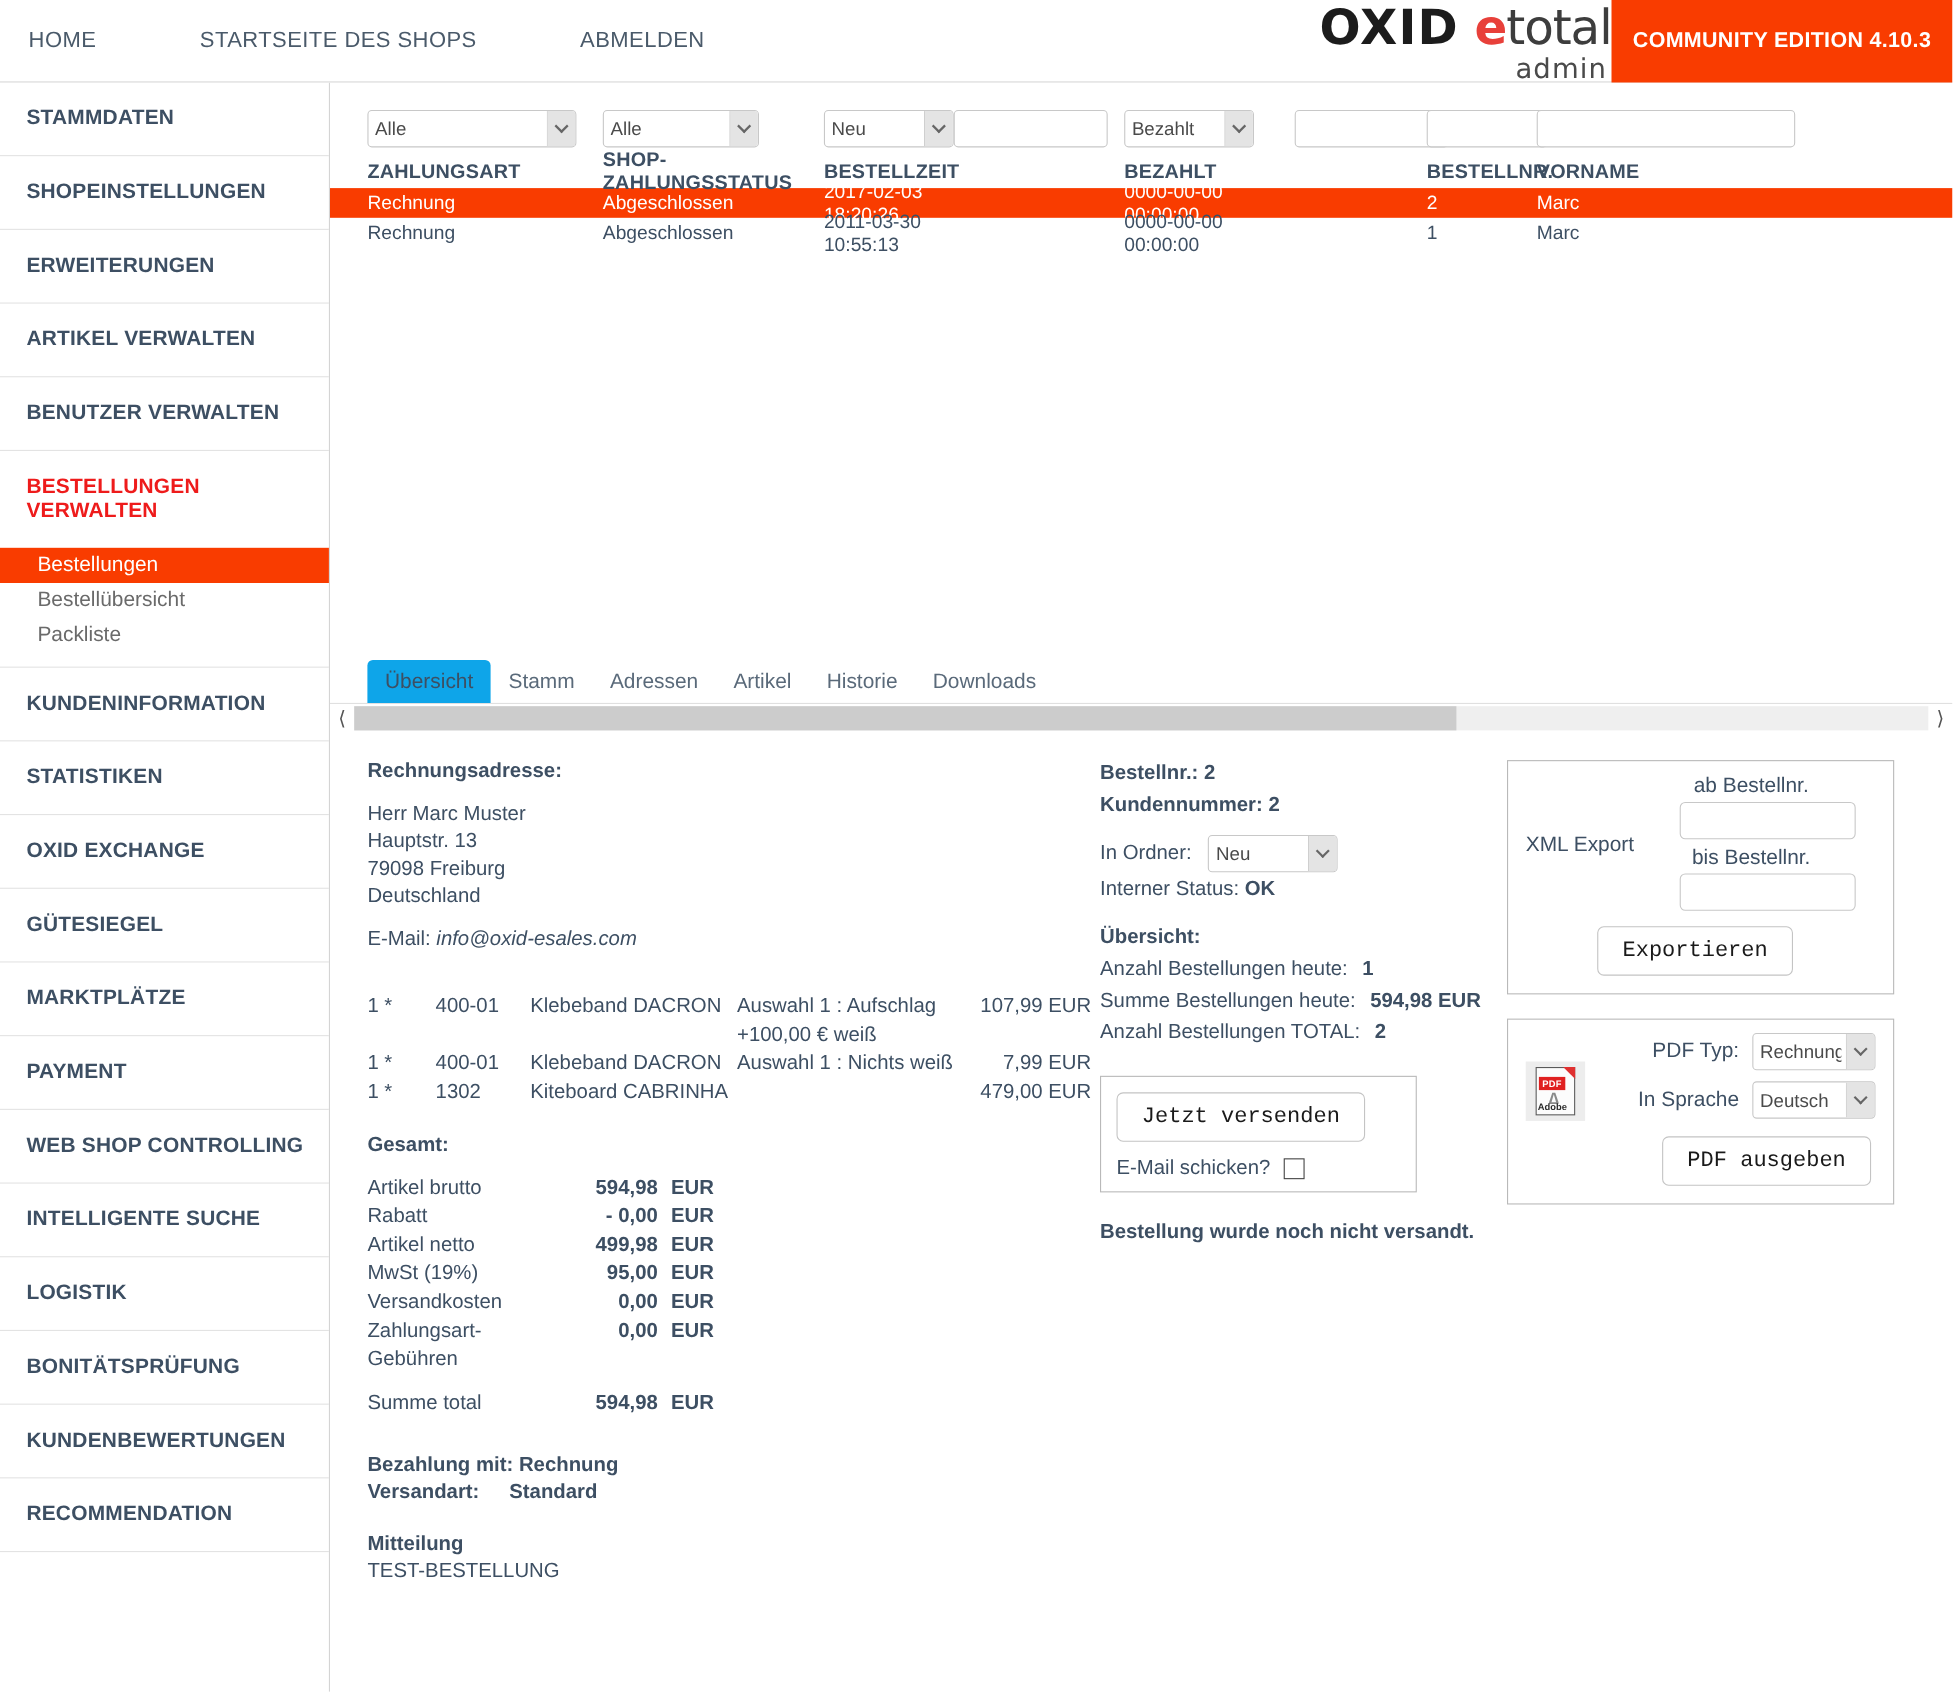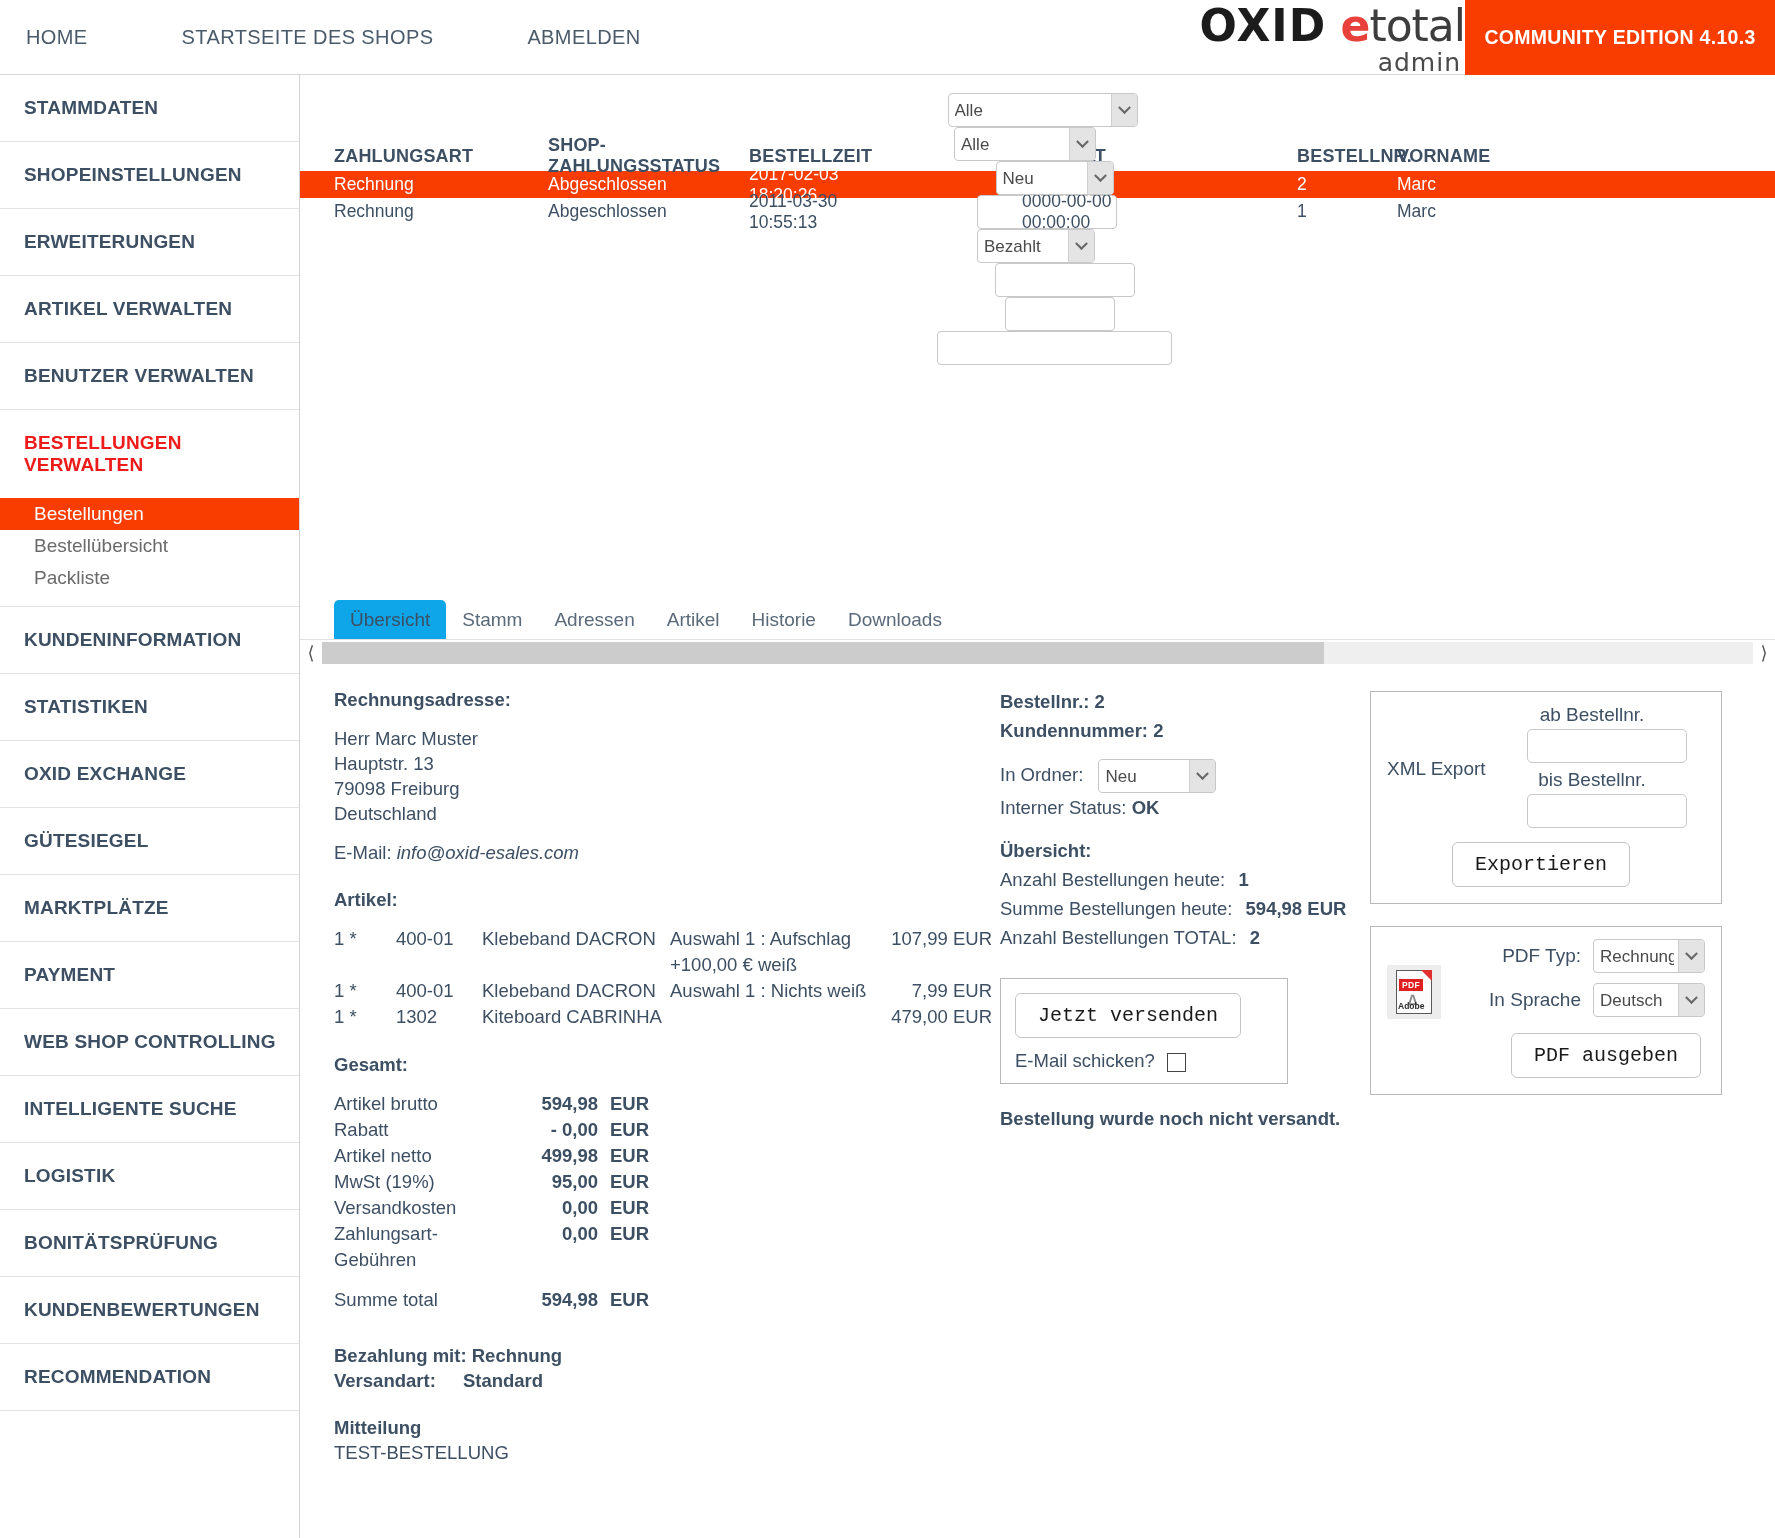--- a/index.html
+++ b/index.html
@@ -113,21 +113,21 @@
   
   .main { flex: 1; display: flex; flex-direction: column; background: #fff; }
 
   
   .list-panel { padding: 18px 0 0 0; }
   .filter-row, .header-row, .data-row {
     display: flex;
     align-items: center;
     padding-left: 34px;
   }
-  .filter-row { height: 48px; flex-direction: column; }
+  .filter-row { height: 48px; }
   .col { flex: none; }
   .c-zahlungsart { width: 214px; }
   .c-status      { width: 201px; }
   .c-bestellzeit { width: 118px; }
   .c-freitext1   { width: 155px; }
   .c-bezahlt     { width: 155px; }
   .c-freitext2   { width: 120px; }
   .c-bestellnr   { width: 100px; }
   .c-vorname     { flex: 1; }
 
@@ -549,21 +549,20 @@
           <div class="t">Herr Marc Muster</div>
           <div class="t">Hauptstr. 13</div>
           <div class="t">79098 Freiburg</div>
           <div class="t">Deutschland</div>
           <div class="gap-s"></div>
           <div class="t">
             <span>E-Mail:</span>
             <span class="i">info@oxid-esales.com</span>
           </div>
           <div class="gap-m"></div>
-          <div class="t b">Artikel:</div>
           <div class="gap-s"></div>
 
           <div class="art-line">
             <span class="art-qty">1 *</span>
             <span class="art-num">400-01</span>
             <span class="art-name">Klebeband DACRON</span>
             <span class="art-opt">Auswahl 1 : Aufschlag +100,00 € weiß</span>
             <span class="art-price">107,99 EUR</span>
           </div>
           <div class="art-line">

